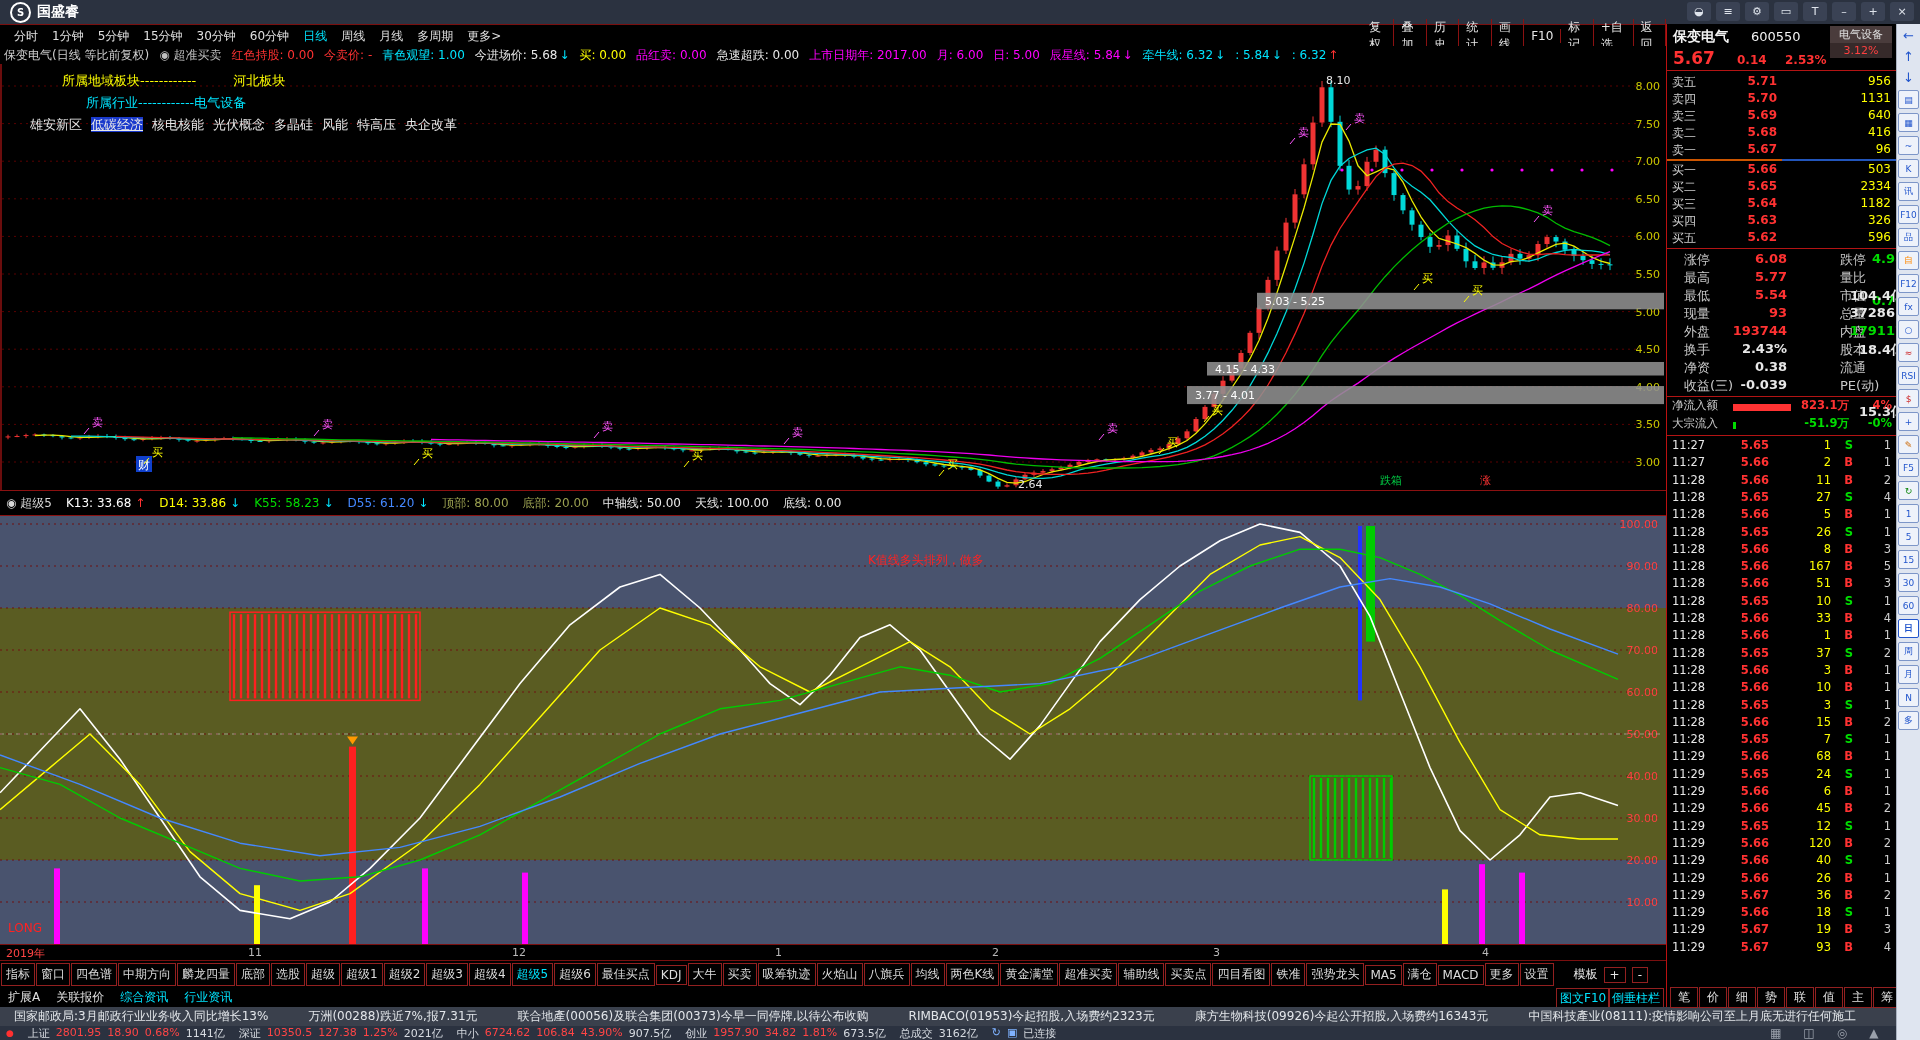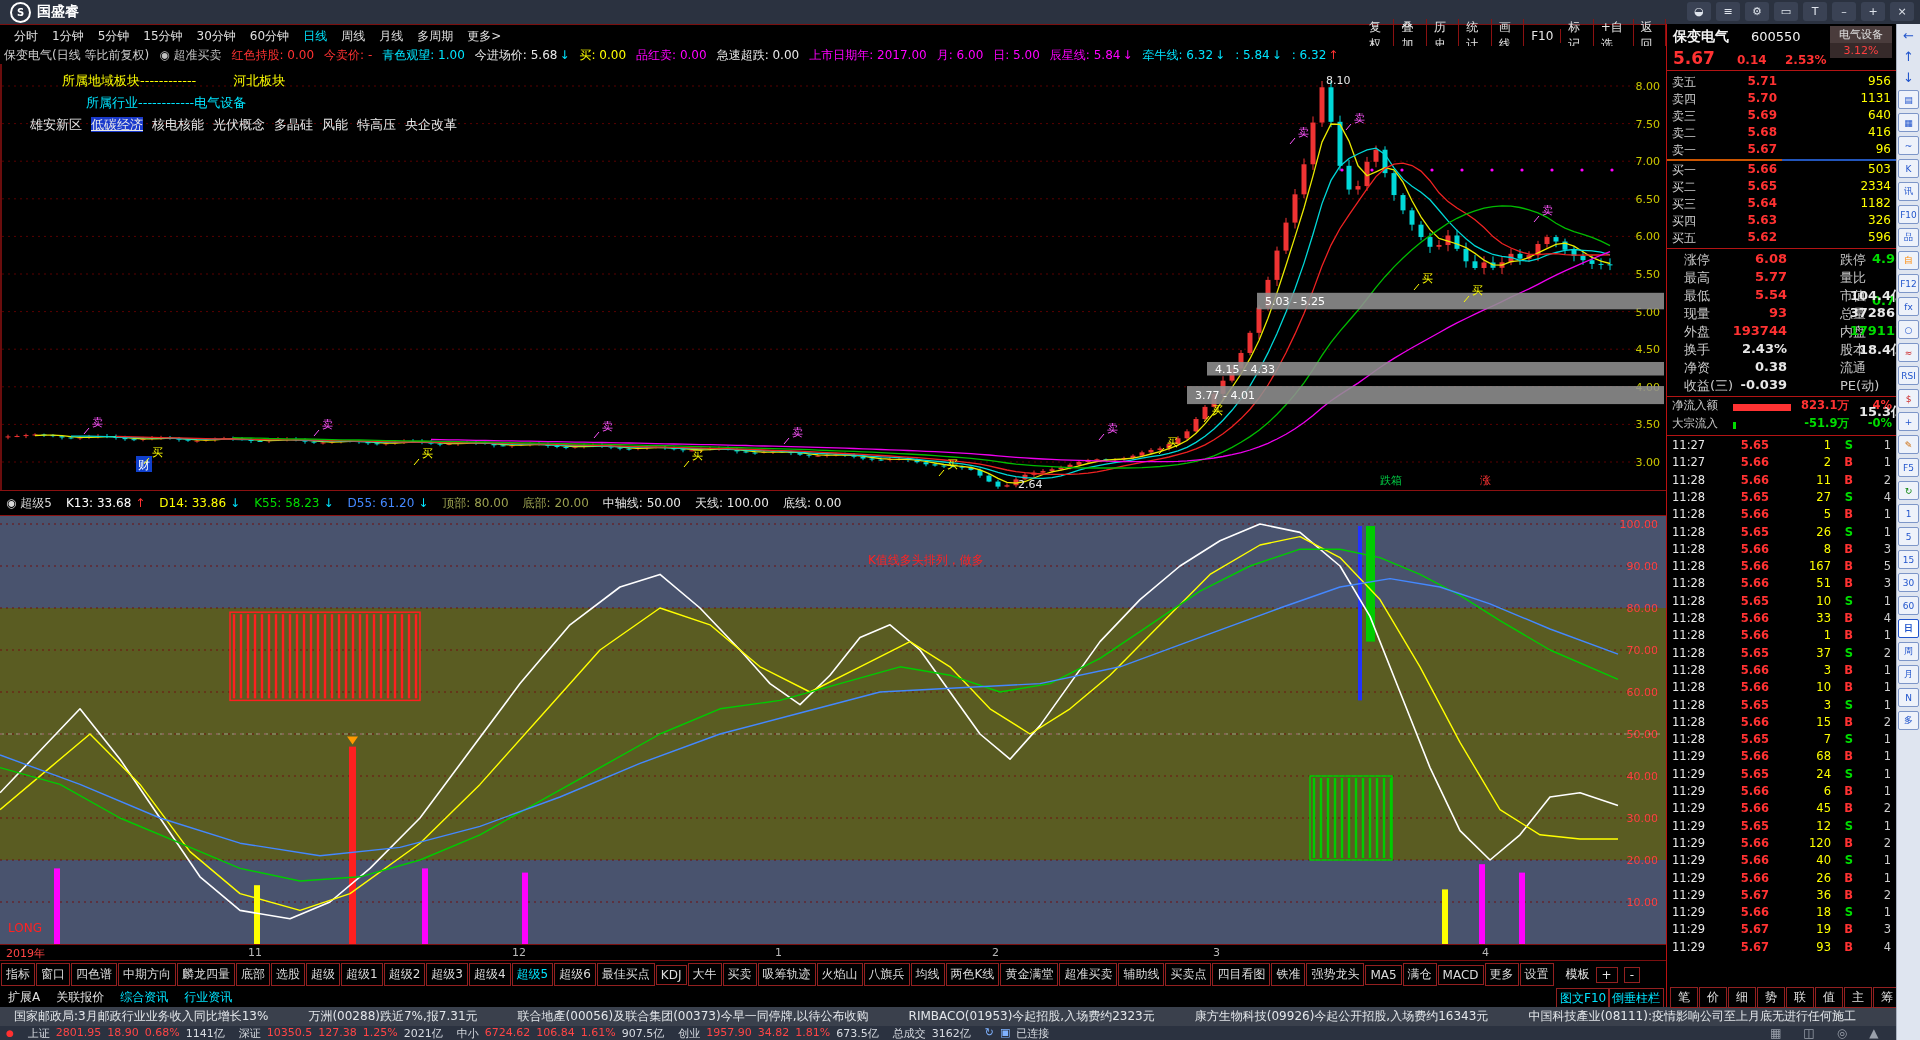--- a/index.html
+++ b/index.html
@@ -38,21 +38,21 @@
   .bline{position:absolute;white-space:nowrap;font-size:13px;}
   .bword{margin-right:9px;}
   .month-row{position:absolute;left:0;top:944px;width:1666px;height:16px;background:#000;border-top:1px solid #7a0f0f;}
   .month-row span{position:absolute;top:1px;font-size:11px;color:#b8b8b8;}
   
   .tabs1{position:absolute;left:0;top:960px;width:1666px;height:27px;background:#000;display:flex;
          align-items:center;border-top:1px solid #7a0f0f;}
   .tab{border:1px solid #932020;color:#dcdcdc;padding:2px 4px;margin-left:1px;white-space:nowrap;
        font-size:12px;cursor:pointer;background:#000;}
   .tab.active{color:#00e5ff;}
-  .tabs1 .tmpl{margin-left:12px;color:#e6e6e6;cursor:pointer;}
+  .tabs1 .tmpl{margin-left:20px;color:#e6e6e6;cursor:pointer;}
   .tabs1 .pm{border:1px solid #932020;padding:0 5px;margin-left:6px;color:#e6e6e6;cursor:pointer;}
   .tabs2{position:absolute;left:0;top:987px;width:1666px;height:20px;background:#000;display:flex;
          align-items:center;gap:16px;padding-left:8px;box-sizing:border-box;}
   .tabs2 .t2{color:#e0e0e0;cursor:pointer;}
   .tabs2 .t2.on{color:#00e5ff;}
   .t2box{position:absolute;top:1px;border:1px solid #932020;color:#00e5ff;padding:1px 3px;font-size:12px;cursor:pointer;}
   .t2day{position:absolute;top:3px;color:#ffff00;font-size:12px;}
   
   .newsrow{position:absolute;left:0;top:1007px;width:1896px;height:19px;background:#3a404c;
           display:flex;align-items:center;justify-content:space-between;padding:0 40px 0 14px;
@@ -818,21 +818,21 @@
         <span>深证</span>
         <span class="red">10350.5</span>
         <span class="red">127.38</span>
         <span class="red">1.25%</span>
         <span>2021亿</span>
       </span>
       <span class="grp">
         <span>中小</span>
         <span class="red">6724.62</span>
         <span class="red">106.84</span>
-        <span class="red">1.61%</span>
+        <span class="red">43.90%</span>
         <span>907.5亿</span>
       </span>
       <span class="grp">
         <span>创业</span>
         <span class="red">1957.90</span>
         <span class="red">34.82</span>
         <span class="red">1.81%</span>
         <span>673.5亿</span>
       </span>
       <span class="grp">

